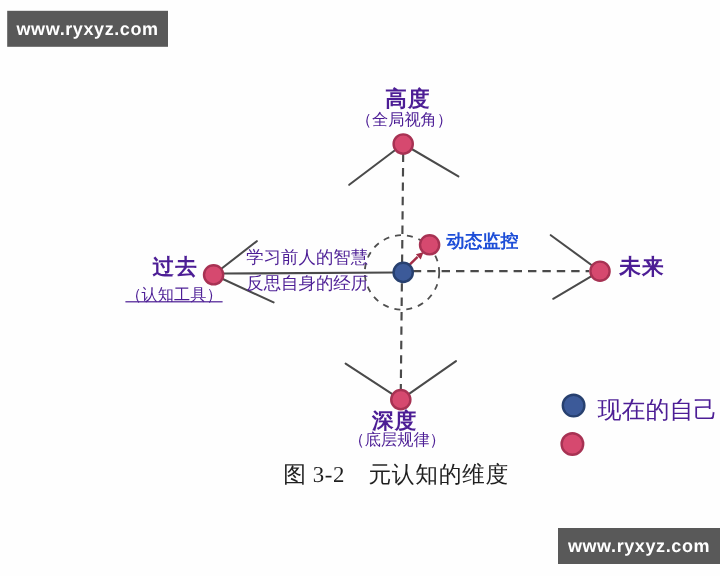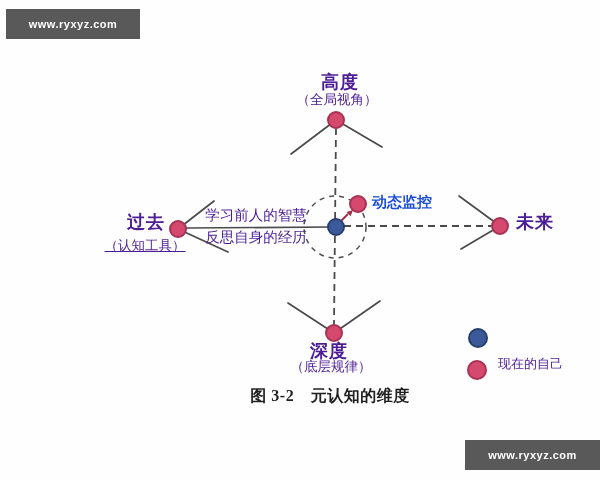--- a/index.html
+++ b/index.html
@@ -15,26 +15,26 @@
   .dot-pink{stroke:#a73253;stroke-width:2;}
   .dot-blue{stroke:#27406f;stroke-width:2;}
   .arrow-red{stroke:#a22c46;stroke-width:2;}
   .arrow-head{fill:#a22c46;stroke:none;}
   .lbl{position:absolute;color:#4c1d95;line-height:1.2;white-space:nowrap;}
   .lbl.centered{transform:translateX(-50%);}
   .node-title{font-size:18px;font-weight:600;letter-spacing:1px;}
   .node-sub{font-size:13.5px;font-weight:500;}
   .edge-note{font-size:14.5px;font-weight:500;}
   .monitor{font-size:15px;font-weight:700;color:#1d4ed8;}
-  .legend-label{font-size:13px;font-weight:500;margin-top:26px;}
-  .caption{font-family:"Liberation Serif","DejaVu Serif",serif;font-size:16px;
-           font-weight:700;color:#1f1f1f;letter-spacing:0.5px;text-align:center;}
+  .legend-label{font-size:20px;font-weight:500;}
+  .caption{font-family:"Liberation Serif","DejaVu Serif",serif;font-size:19px;
+           font-weight:400;color:#1f1f1f;letter-spacing:0.5px;text-align:center;}
   .watermark{
     position:absolute;background:#595959;color:#ffffff;font-weight:700;
-    font-size:11px;display:flex;align-items:center;justify-content:center;
+    font-size:15px;display:flex;align-items:center;justify-content:center;
     letter-spacing:0.5px;font-family:"Liberation Sans",sans-serif;
   }
   #wm-top{left:6px;top:9px;width:134px;height:30px;}
   #wm-bottom{left:465px;top:440px;width:135px;height:30px;}
 </style>
 </head>
 <body>
 
 <div id="stage">
 

